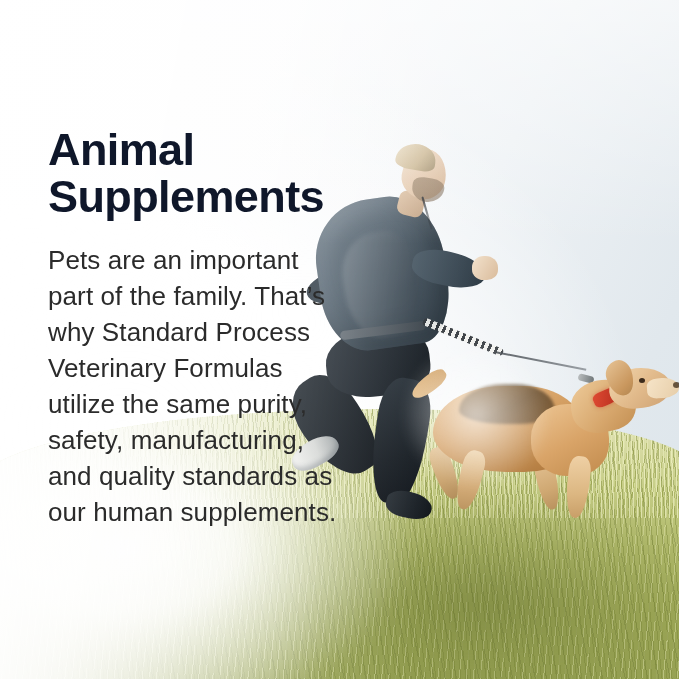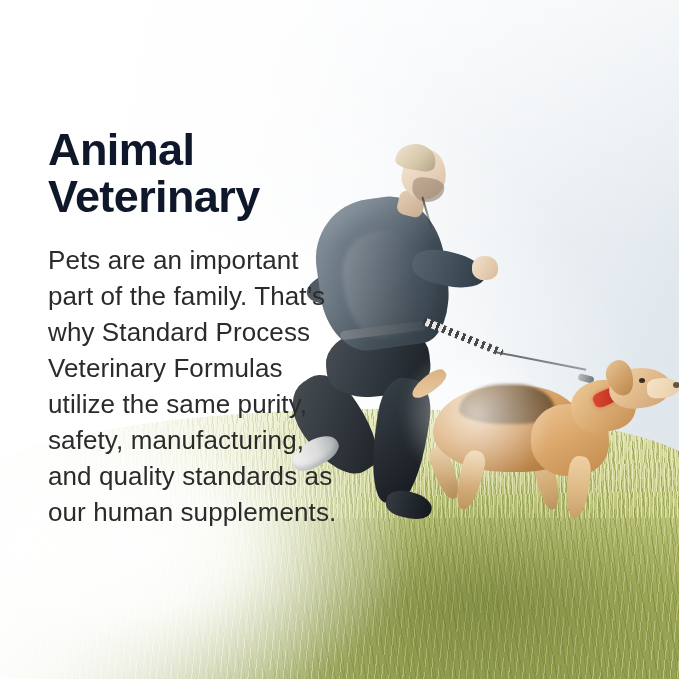--- a/index.html
+++ b/index.html
@@ -375,20 +375,20 @@
       <div class="d-glare"></div>
     </div>
 
     <div class="haze-top"></div>
     <div class="haze"></div>
   </div>
 
   <div class="textblock">
     <h1 class="headline">
       <span>Animal</span>
-      <span>Veterinary</span>
+      <span>Supplements</span>
     </h1>
     <div class="body-copy">
       <p>Pets are an important part of the family. That’s why Standard Process Veterinary Formulas utilize the same purity, safety, manufacturing, and quality standards as our human supplements.</p>
     </div>
   </div>
 
 </div>
 
 </body></html>

